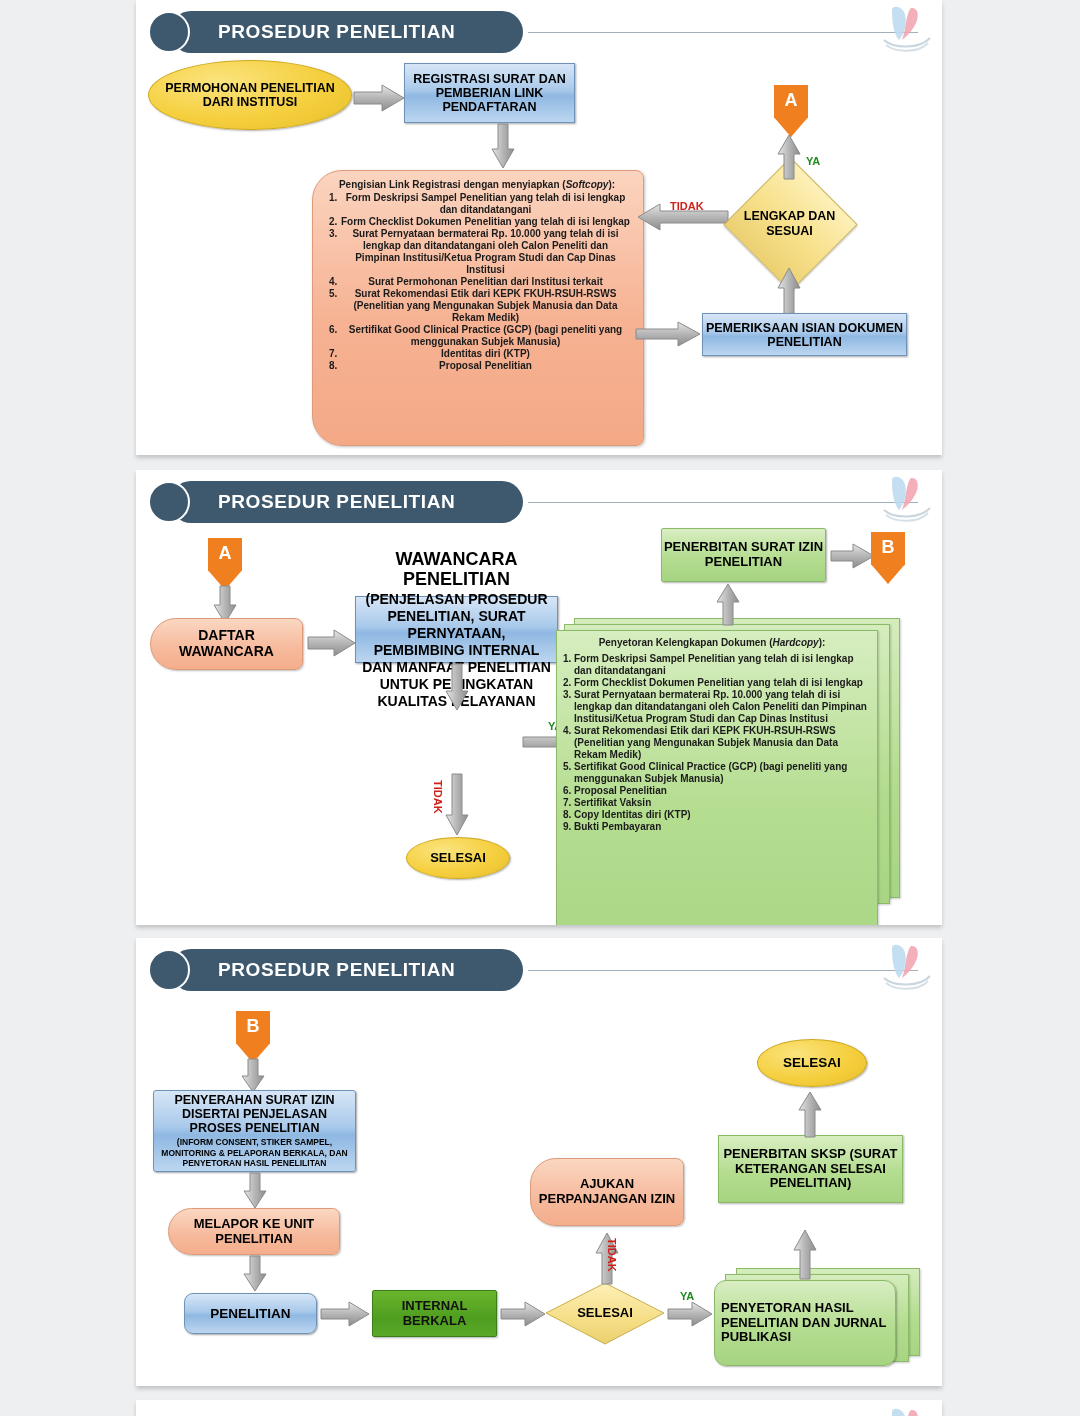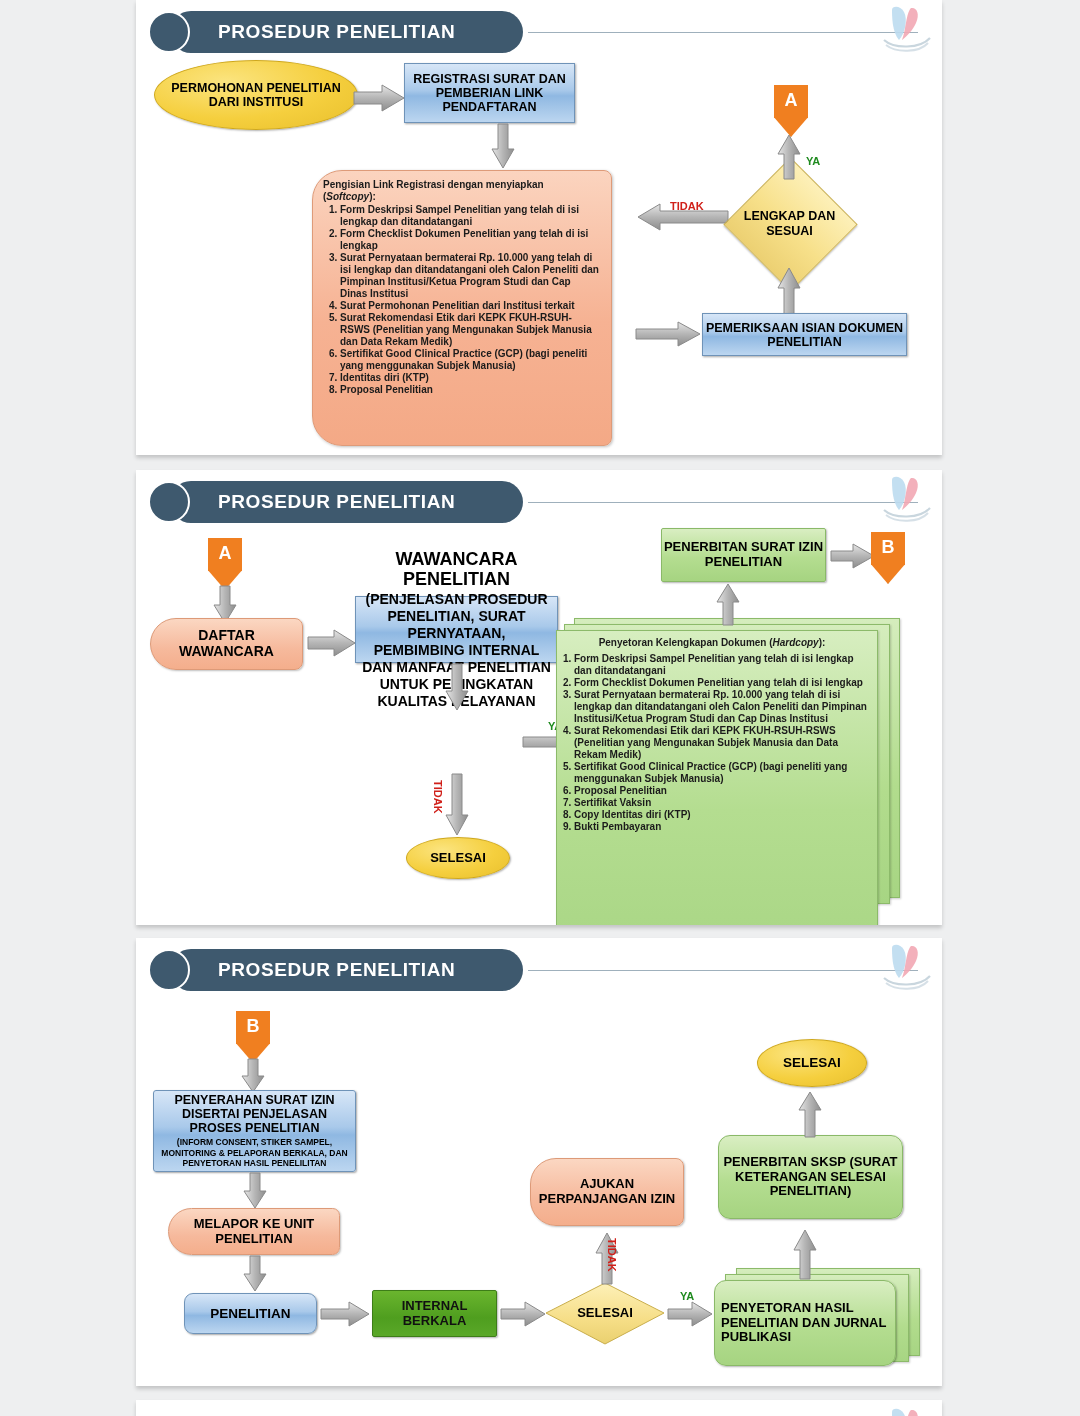--- a/index.html
+++ b/index.html
@@ -135,21 +135,21 @@
   </div>
   <div class="banner-rule"></div>
 
   <svg class="logo" viewBox="0 0 58 50">
     <path d="M14 6 C14 2 22 1 26 8 C30 15 27 30 21 36 C14 28 14 12 14 6 Z" fill="#bcdcef" opacity=".9"></path>
     <path d="M33 4 C39 3 42 10 38 19 C35 26 29 32 24 36 C28 26 28 9 33 4 Z" fill="#f2a7b4" opacity=".9"></path>
     <path d="M6 36 C16 45 42 45 52 34" stroke="#c9d6de" stroke-width="2.2" fill="none"></path>
     <path d="M8 41 C18 49 41 49 50 39" stroke="#d6e0e7" stroke-width="2" fill="none"></path>
   </svg>
 
-  <div class="node yellow-ellipse" style="left:18px;top:60px;width:204px;height:70px;font-size:12.5px;">
+  <div class="node yellow-ellipse" style="left:12px;top:60px;width:204px;height:70px;font-size:12.5px;">
     <span>PERMOHONAN PENELITIAN DARI INSTITUSI</span>
   </div>
 
   <svg class="arrow" style="left:216px;top:82px;" width="56" height="32" viewBox="0 0 56 32">
     <defs>
         <linearGradient id="g1" x1="0" y1="0" x2="0" y2="1">
           <stop offset="0" stop-color="#e6e6e6"></stop>
           <stop offset=".5" stop-color="#b5b5b5"></stop>
           <stop offset="1" stop-color="#8d8d8d"></stop>
         </linearGradient>
@@ -165,21 +165,21 @@
     <defs>
         <linearGradient id="g2" x1="0" y1="0" x2="1" y2="0">
           <stop offset="0" stop-color="#e6e6e6"></stop>
           <stop offset=".5" stop-color="#b5b5b5"></stop>
           <stop offset="1" stop-color="#8d8d8d"></stop>
         </linearGradient>
       </defs>
     <path d="M8 1 L18 1 L18 26 L24 26 L13 45 L2 26 L8 26 Z" fill="url(#g2)" stroke="#8a8a8a"></path>
   </svg>
 
-  <div class="listbox peach-round" style="left:176px;top:170px;width:300px;height:276px;padding:8px 12px 6px 10px;">
+  <div class="listbox peach-round" style="left:176px;top:170px;width:332px;height:276px;padding:8px 12px 6px 10px;text-align:center;">
     <span class="hdr"><span>Pengisian Link Registrasi dengan menyiapkan (</span><i>Softcopy</i><span>):</span></span>
     <ol>
       <li>Form Deskripsi Sampel Penelitian yang telah di isi lengkap dan ditandatangani</li>
       <li>Form Checklist Dokumen Penelitian yang telah di isi lengkap</li>
       <li>Surat Pernyataan bermaterai Rp. 10.000 yang telah di isi lengkap dan ditandatangani oleh Calon Peneliti dan Pimpinan Institusi/Ketua Program Studi dan Cap Dinas Institusi</li>
       <li>Surat Permohonan Penelitian dari Institusi terkait</li>
       <li>Surat Rekomendasi Etik dari KEPK FKUH-RSUH-RSWS (Penelitian yang Mengunakan Subjek Manusia dan Data Rekam Medik)</li>
       <li>Sertifikat Good Clinical Practice (GCP) (bagi peneliti yang menggunakan Subjek Manusia)</li>
       <li>Identitas diri (KTP)</li>
       <li>Proposal Penelitian</li>
@@ -414,21 +414,21 @@
     <div class="sheet" style="left:11px;top:6px;width:182px;height:86px;"></div>
   </div>
   <div class="node green-flag" style="left:578px;top:342px;width:182px;height:86px;font-size:13px;padding:0 6px;text-align:left;justify-content:center;border-radius:12px;">
     <span>PENYETORAN HASIL PENELITIAN DAN JURNAL PUBLIKASI</span>
   </div>
 
   <svg class="arrow" style="left:655px;top:290px;" width="28" height="52" viewBox="0 0 28 52">
     <path d="M9 51 L19 51 L19 22 L25 22 L14 2 L3 22 L9 22 Z" fill="url(#g4)" stroke="#8a8a8a"></path>
   </svg>
 
-  <div class="node green-flag" style="left:582px;top:197px;width:185px;height:84px;font-size:13px;border-radius:12px;">
+  <div class="node green-flag" style="left:582px;top:197px;width:185px;height:68px;font-size:13px;border-radius:0;">
     <span>PENERBITAN SKSP (SURAT KETERANGAN SELESAI PENELITIAN)</span>
   </div>
 
   <svg class="arrow" style="left:660px;top:152px;" width="28" height="48" viewBox="0 0 28 48">
     <path d="M9 47 L19 47 L19 20 L25 20 L14 2 L3 20 L9 20 Z" fill="url(#g4)" stroke="#8a8a8a"></path>
   </svg>
 
   <div class="node yellow-ellipse" style="left:621px;top:101px;width:110px;height:48px;font-size:13.5px;">
     <span>SELESAI</span>
   </div>

